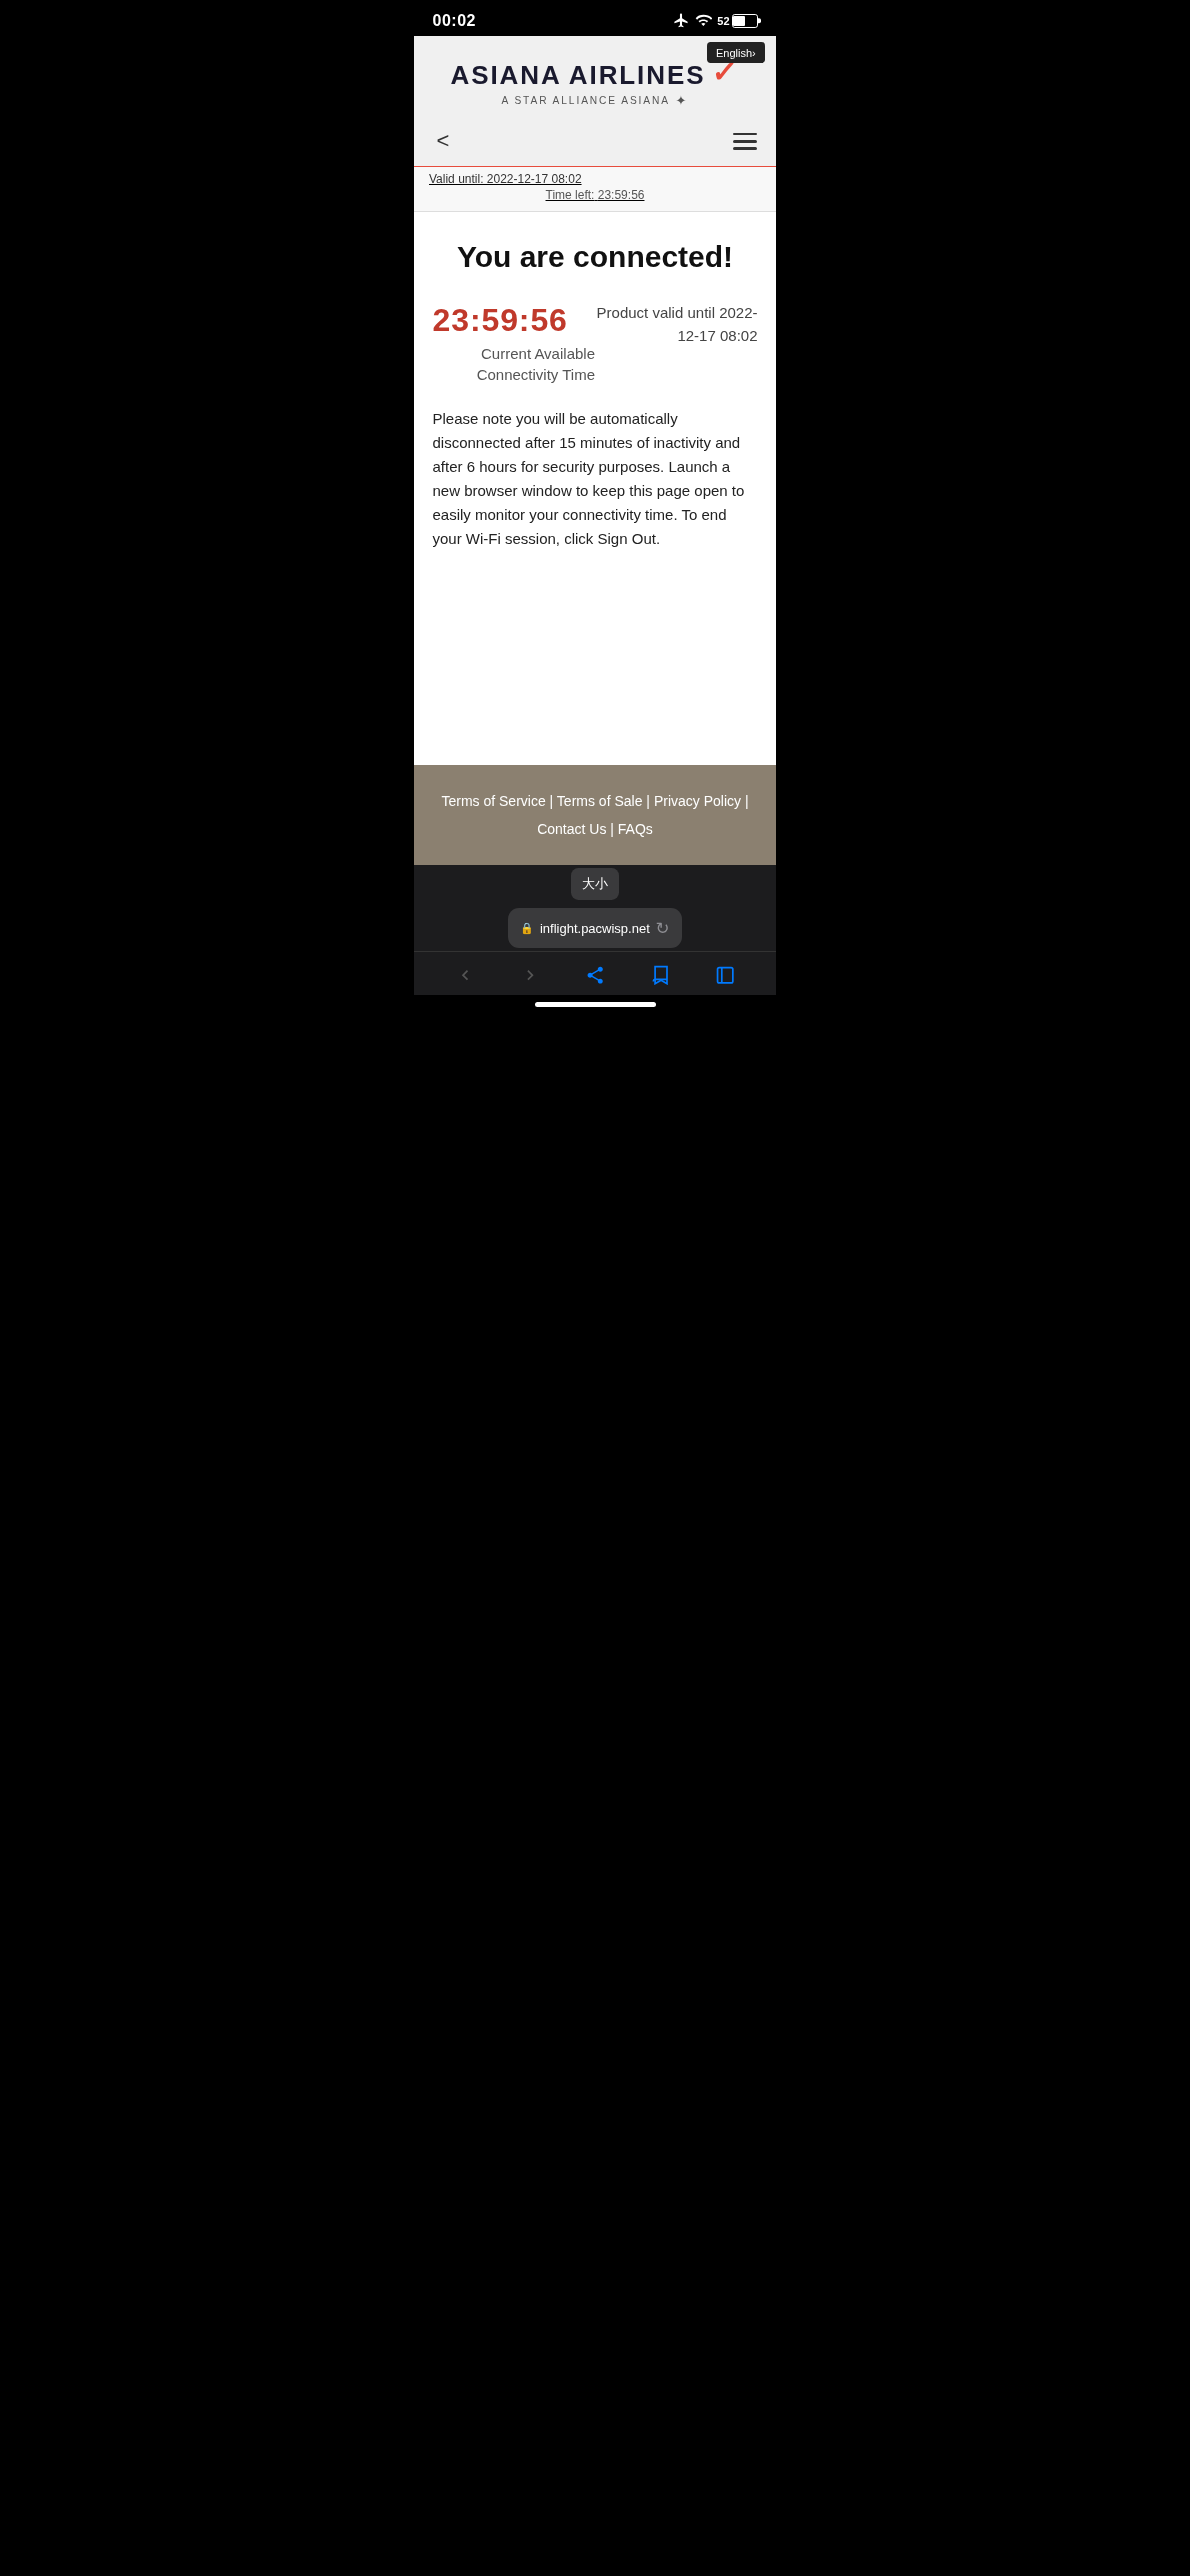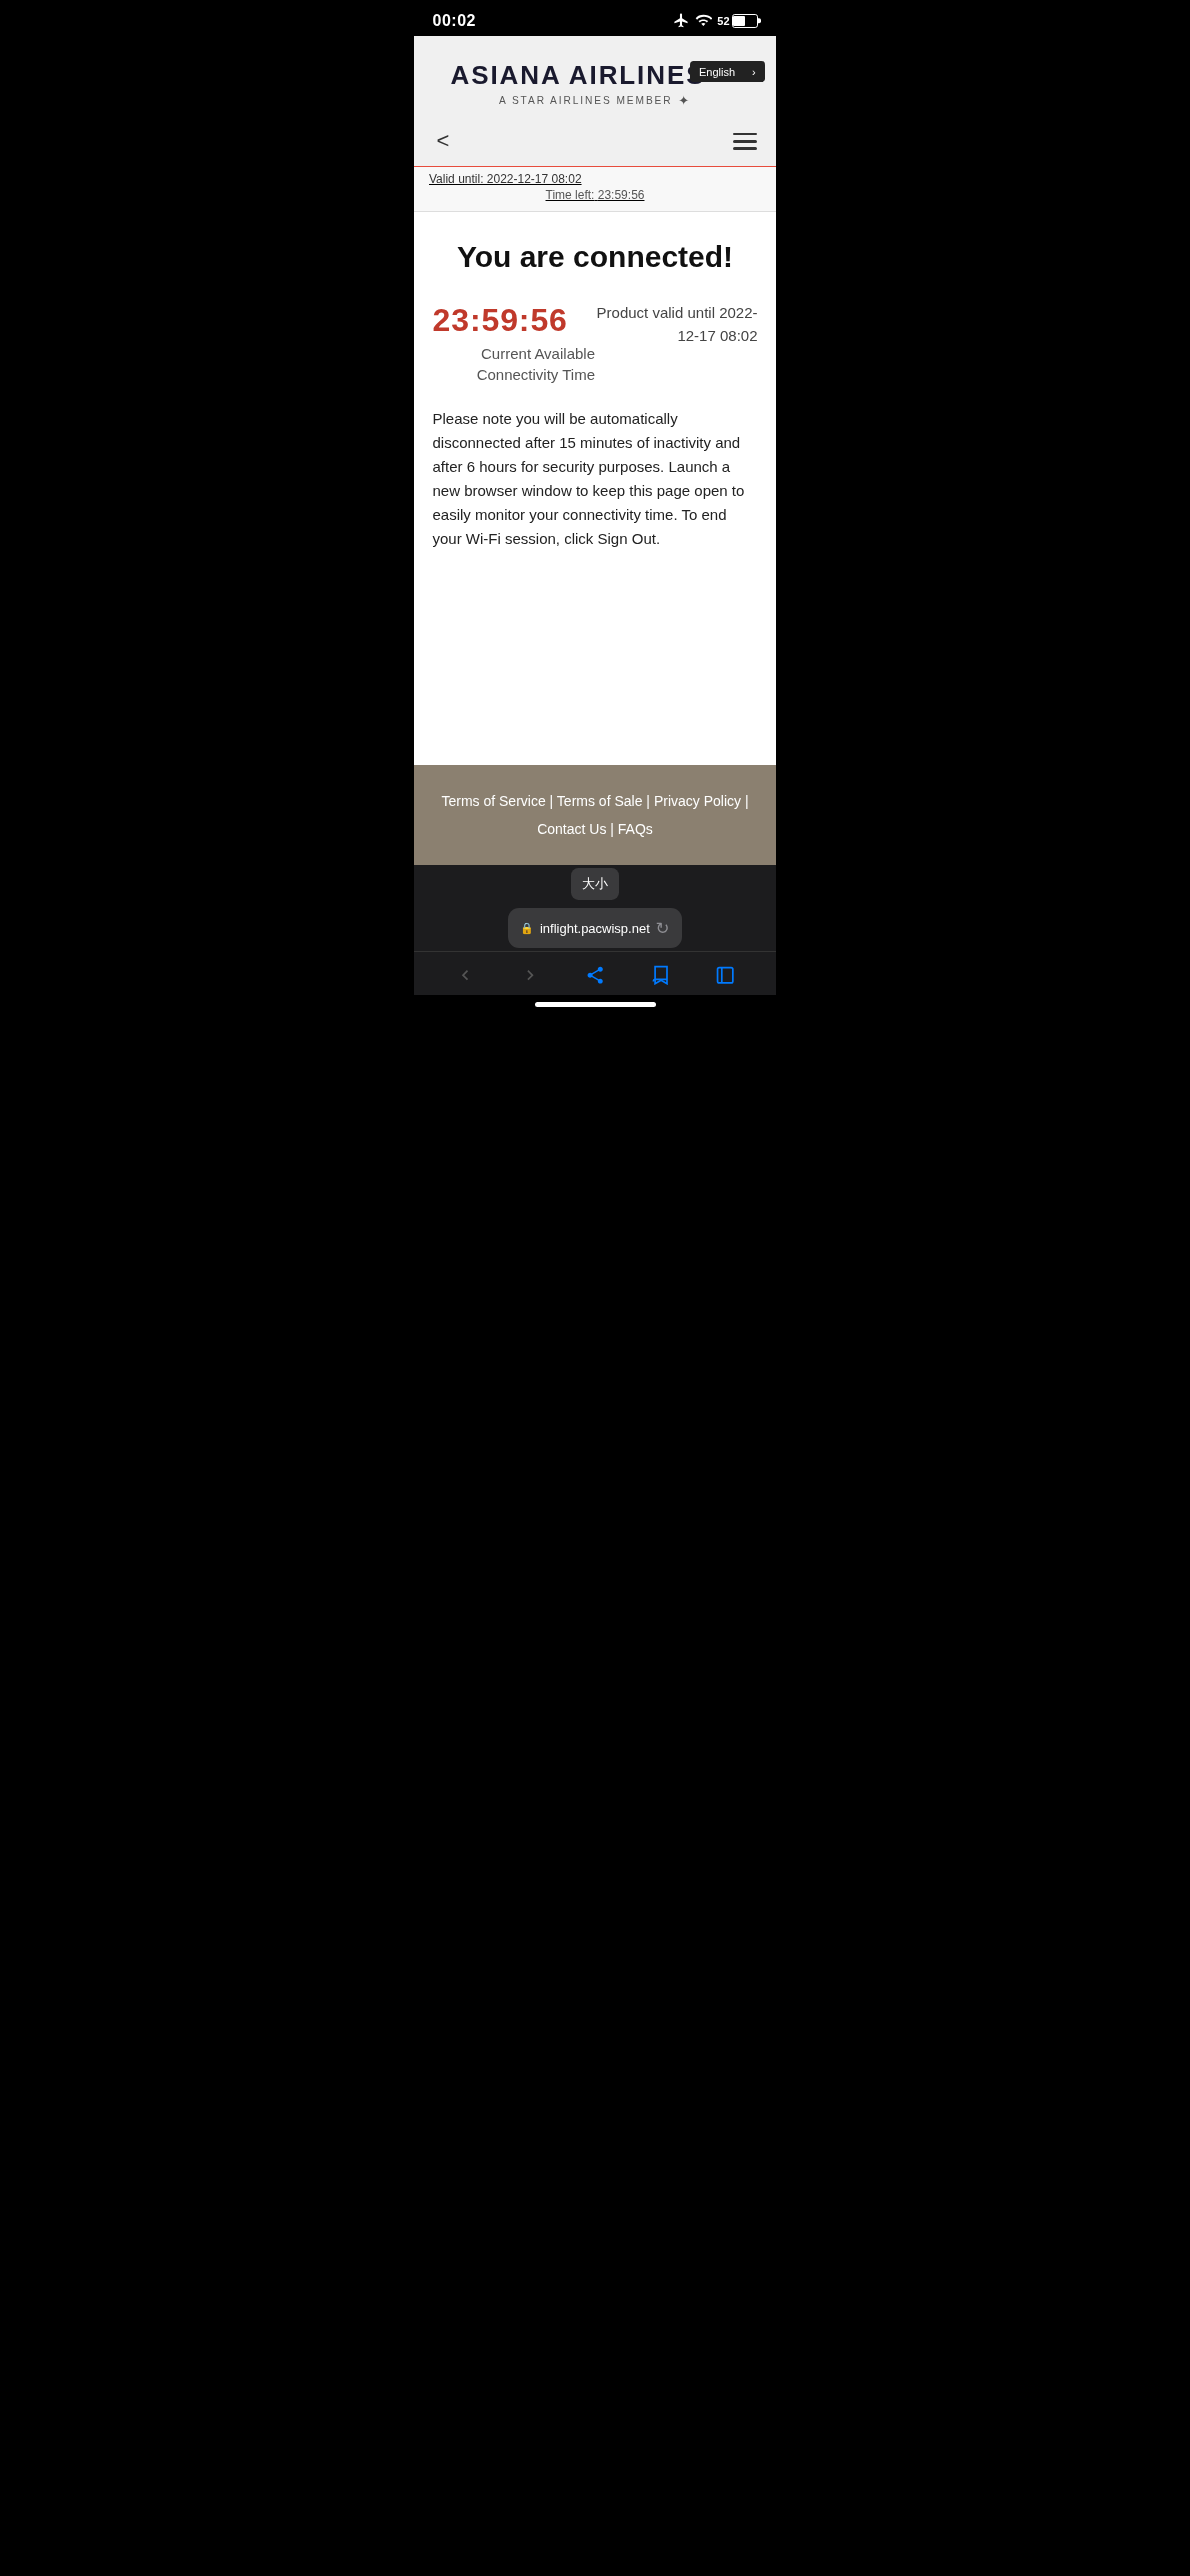--- a/index.html
+++ b/index.html
@@ -72,30 +72,30 @@
 
     
     .header {
       background: #f0f0f0;
       position: relative;
       padding: 9.3px 15px 0;
       border-bottom: 1.9px solid #e74c3c;
     }
     .english-btn {
       position: absolute;
-      top: 25px;
+      top: 6px;
       right: 11px;
       background: #222;
       color: #fff;
       font-size: 13px;
       padding: 4.6px 9.3px;
       border-radius: 3.7px;
       display: flex;
       align-items: center;
-      gap: 17px;
+      gap: 0;
       cursor: pointer;
       z-index: 10;
     }
     .english-btn span {
       font-size: 11px;
     }
 
     .logo-area {
       display: flex;
       justify-content: center;
@@ -380,21 +380,21 @@
     <span>›</span>
   </div>
 
   <div class="logo-area">
     <div class="logo-text">
       <div class="asiana-name">
         <span>ASIANA AIRLINES</span>
           <span class="asiana-check">✓</span>
       </div>
       <div class="star-alliance">
-        <span>A STAR AIRLINES MEMBER</span>
+        <span>A STAR ALLIANCE ASIANA</span>
         <span class="star-icon">✦</span>
       </div>
     </div>
   </div>
 
   <div class="nav-row">
     <div class="back-btn">&lt;</div>
     <div class="hamburger">
       <div class="hamburger-line"></div>
       <div class="hamburger-line"></div>

